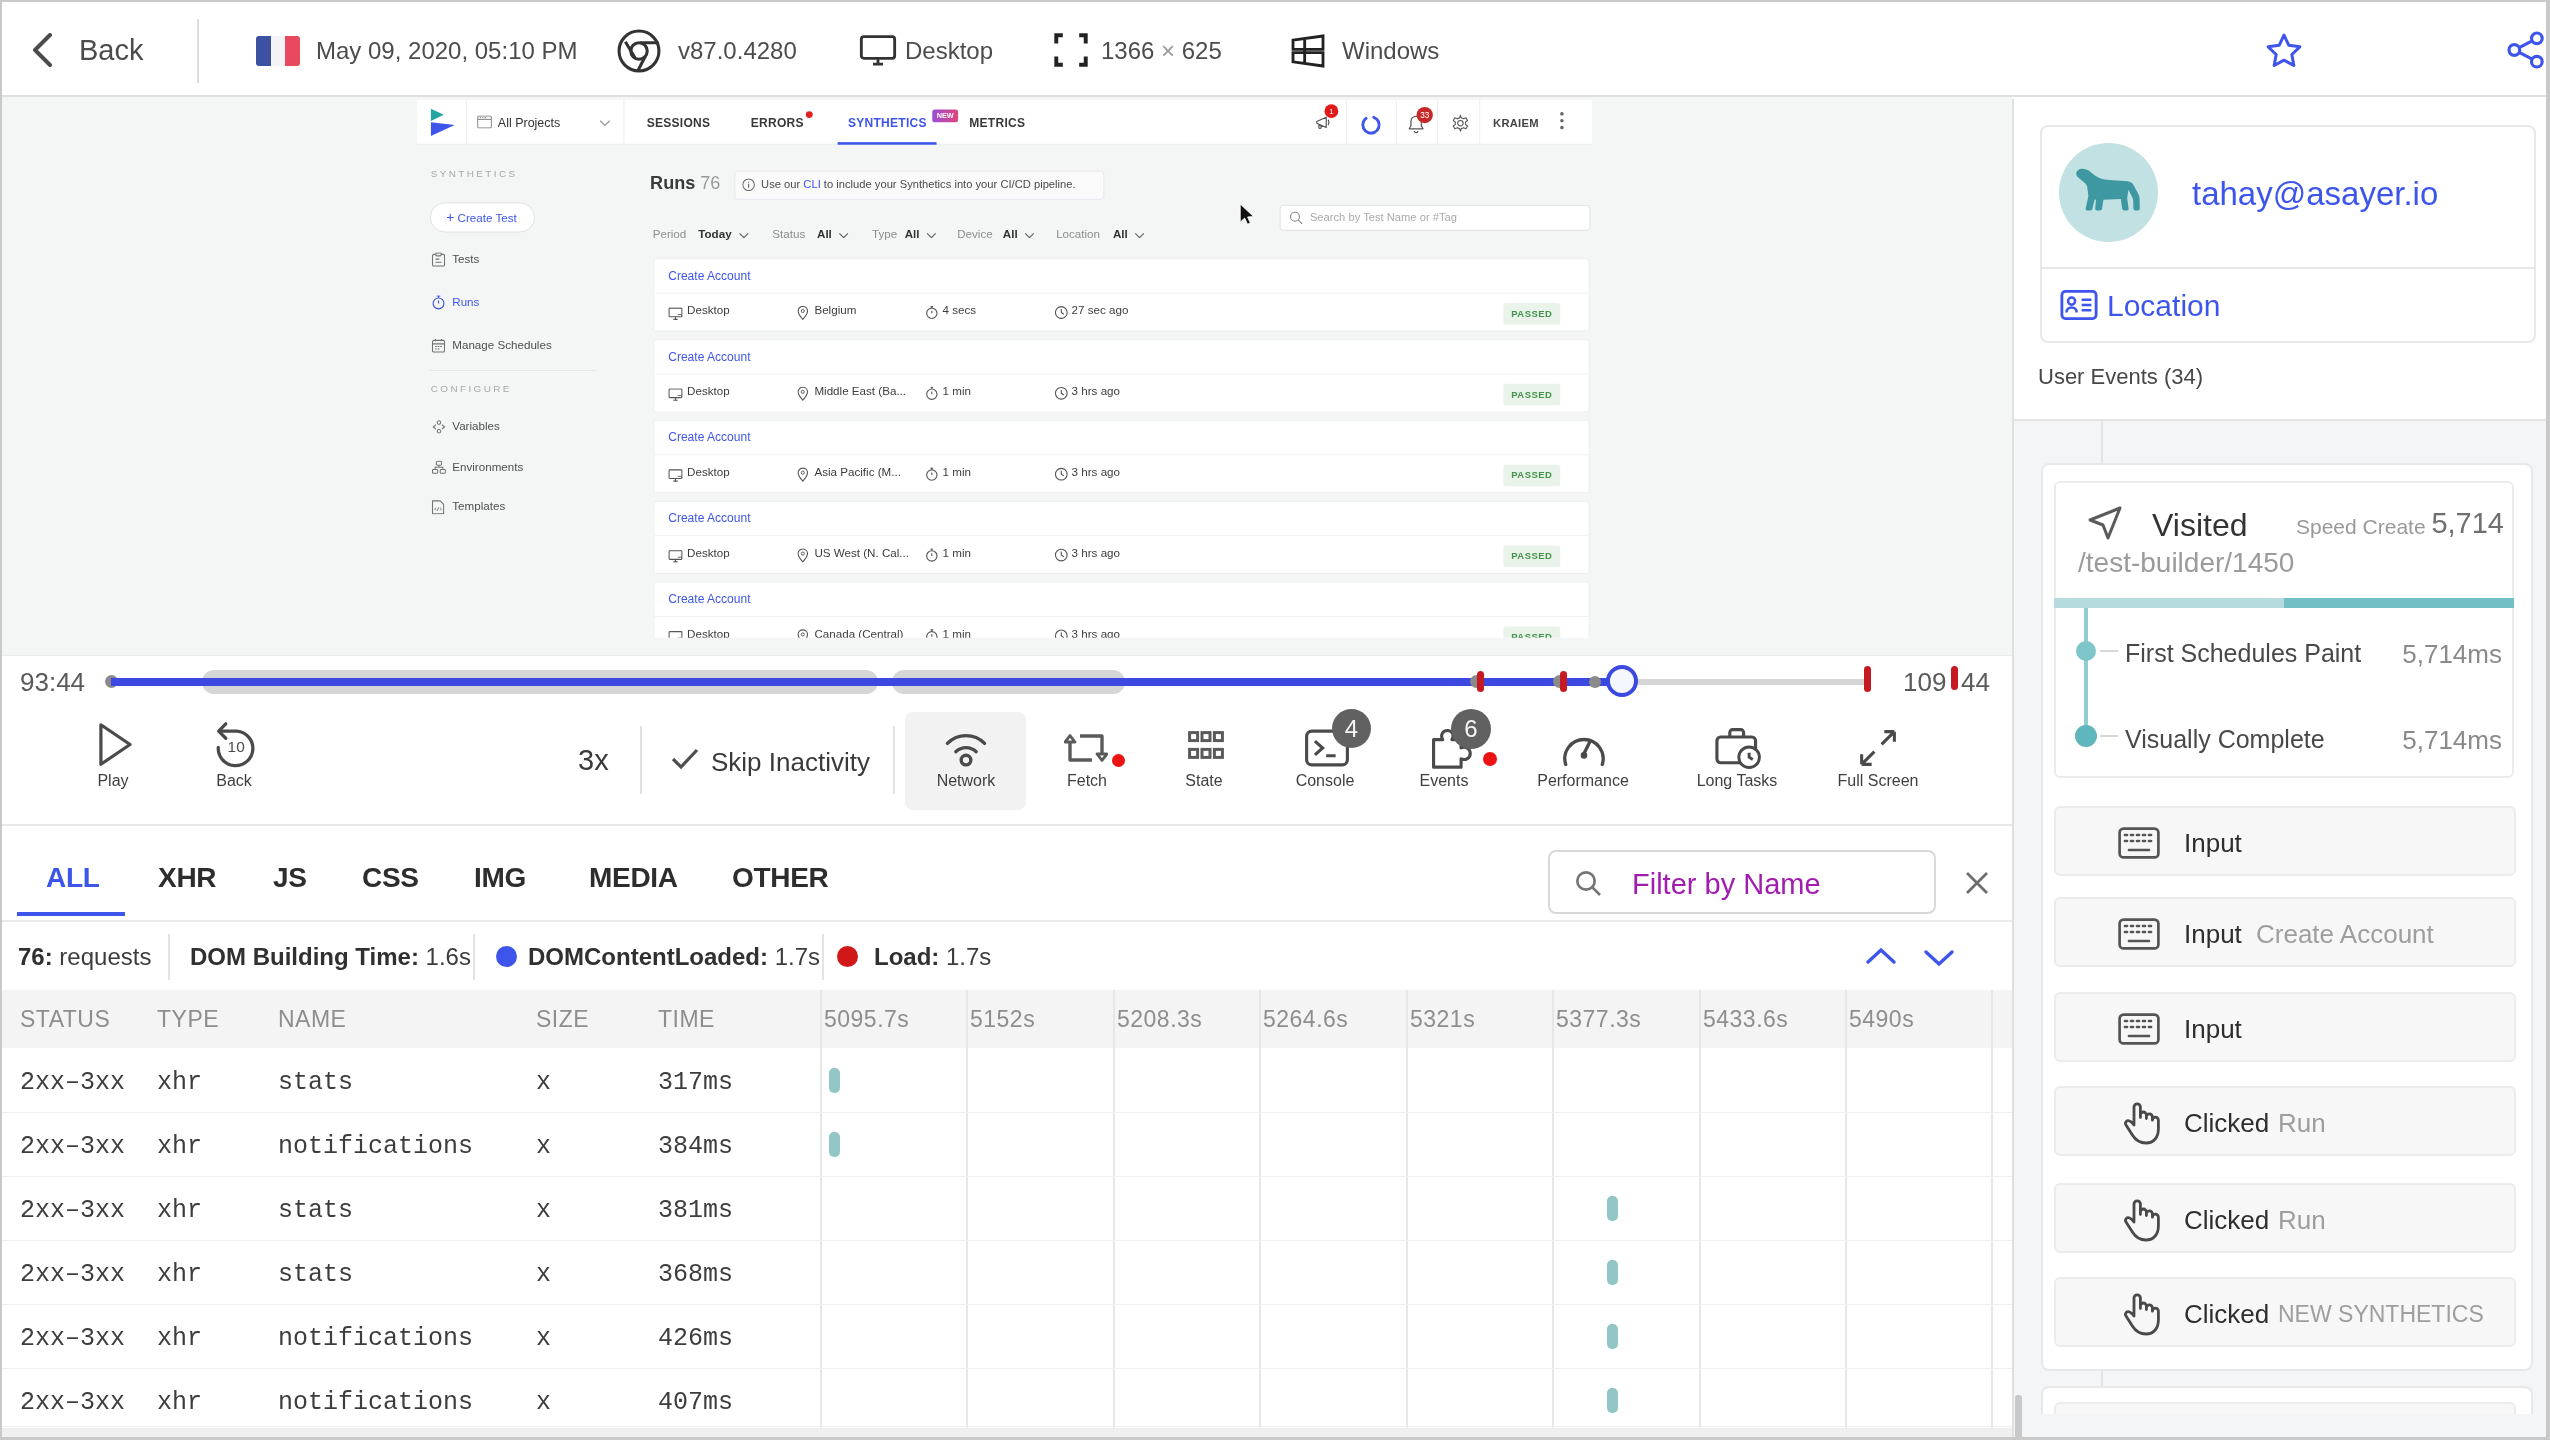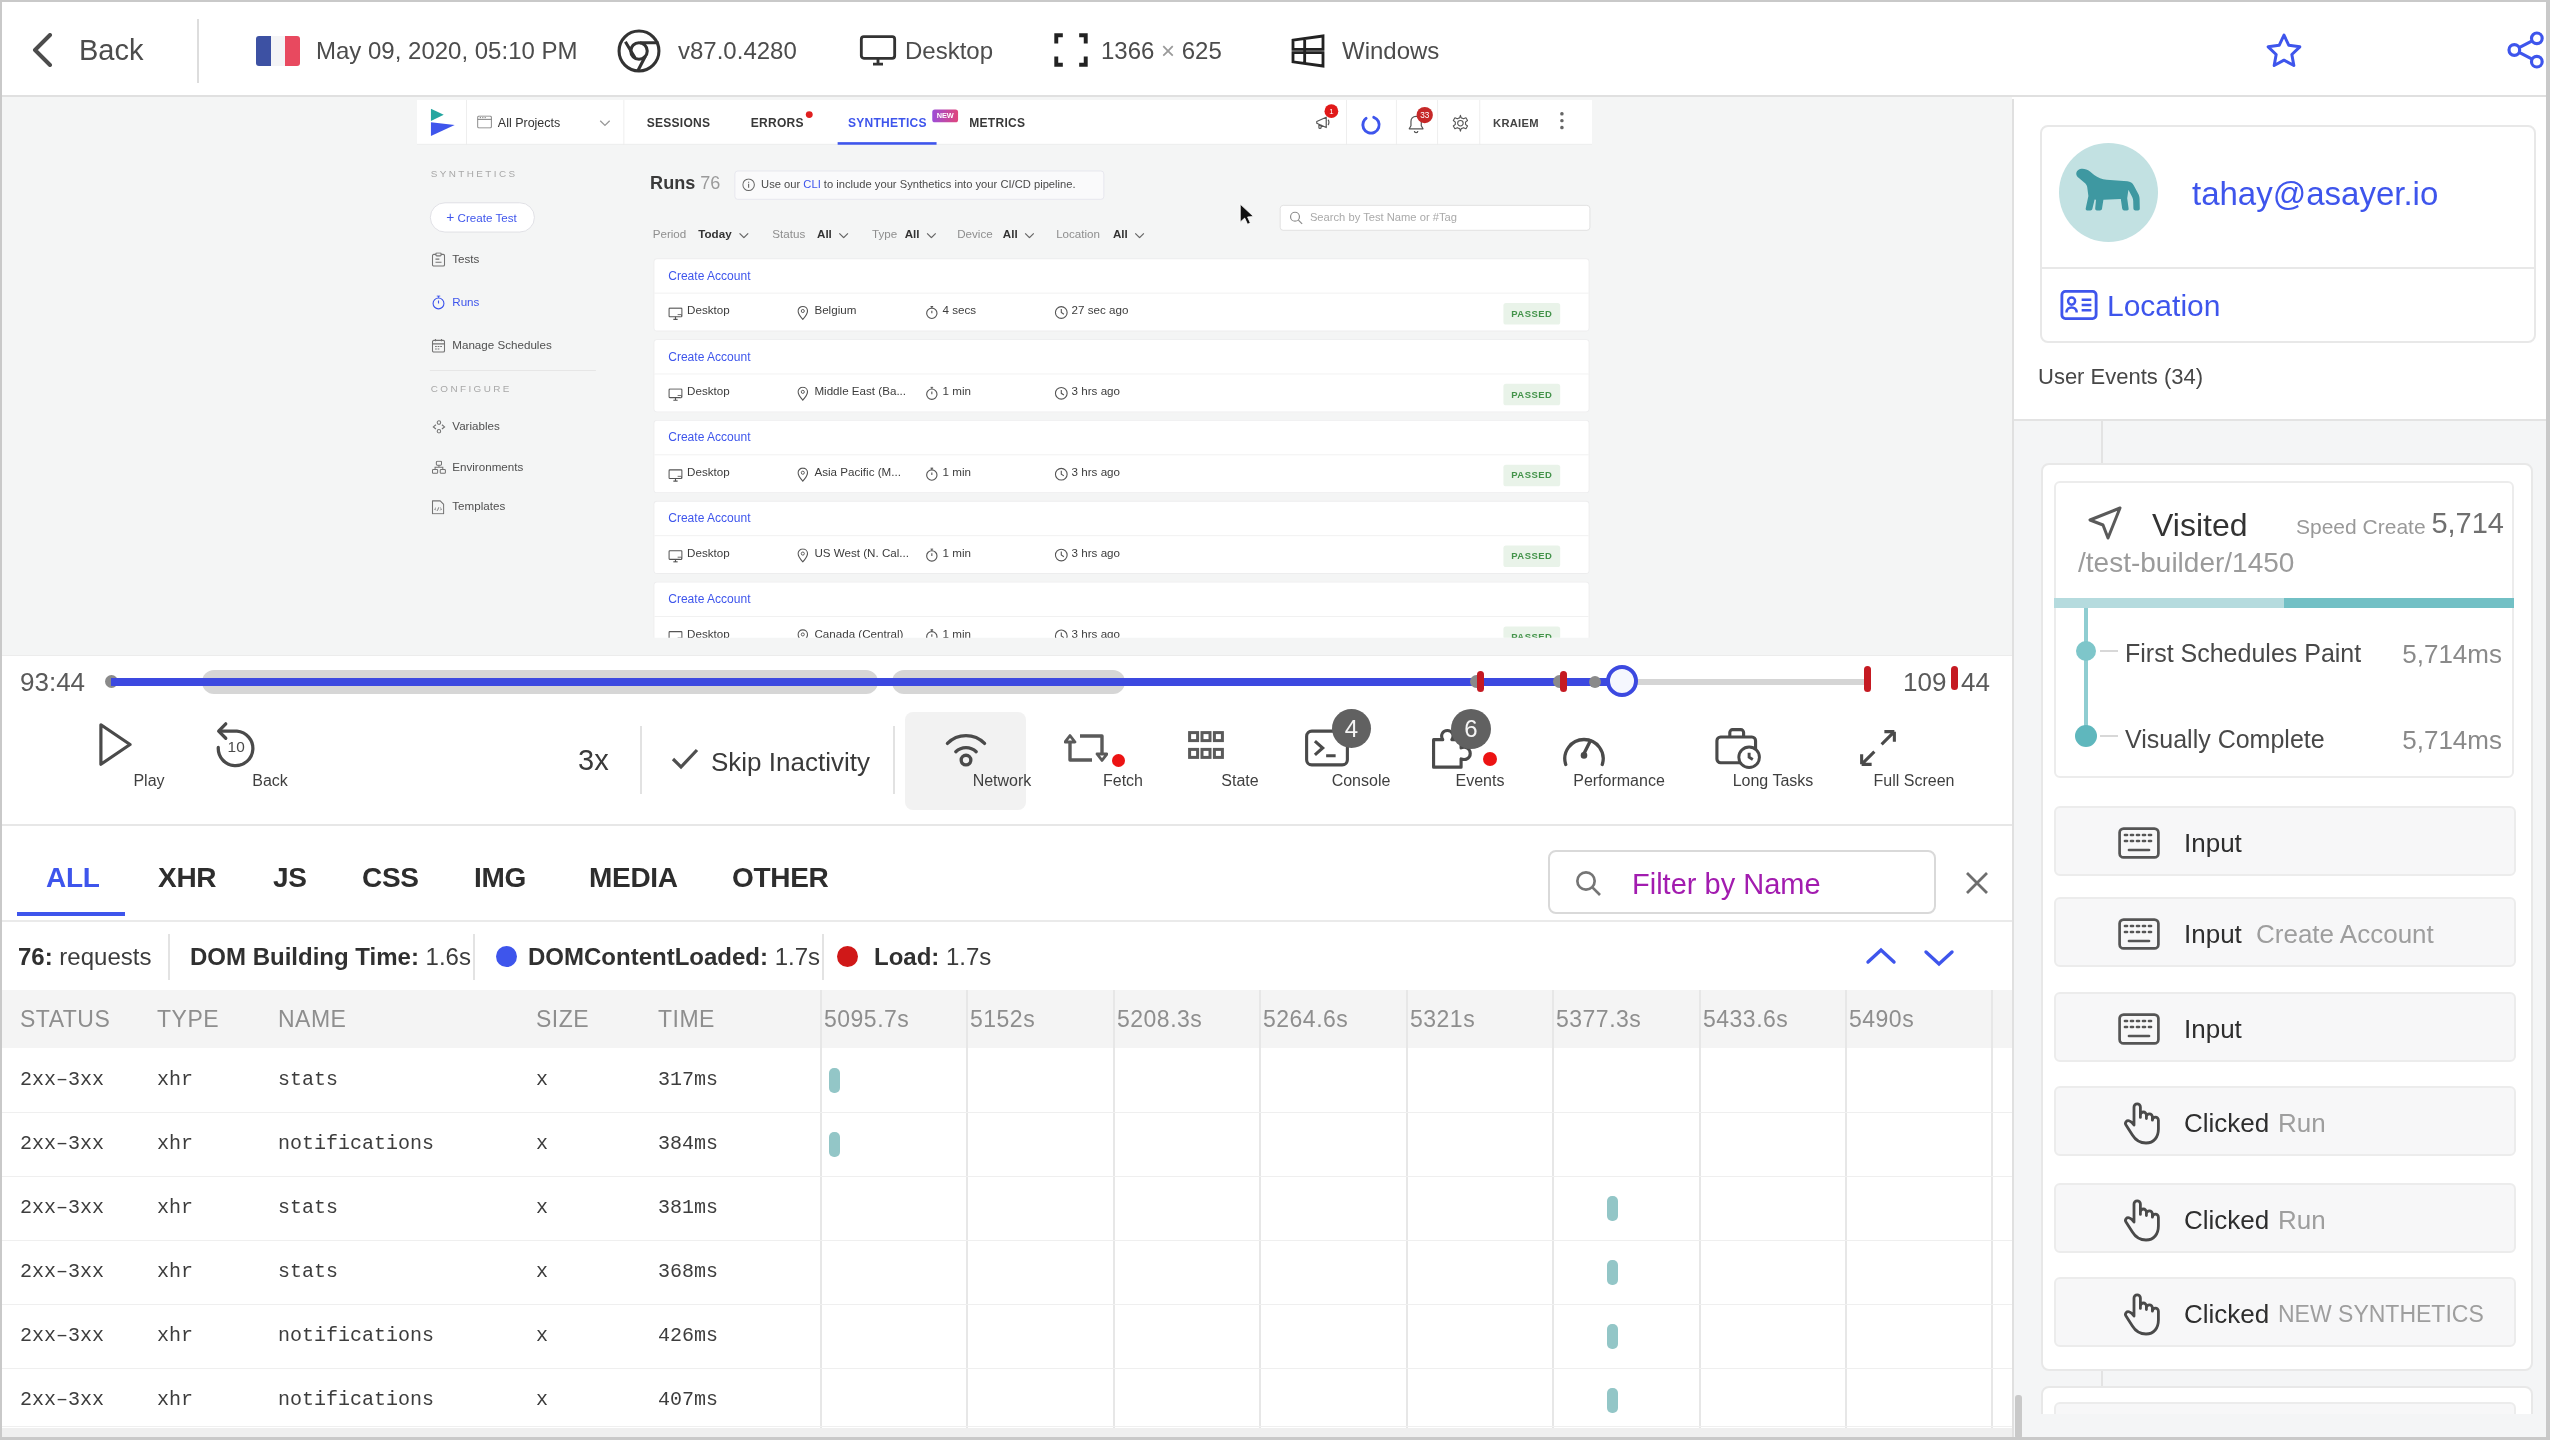--- a/index.html
+++ b/index.html
@@ -16,33 +16,33 @@
 
 #screen { position:absolute; left:0; top:97px; width:2012px; height:559px; background:#f4f5f5; border-bottom:1px solid #ececec; }
 #app { position:absolute; left:417px; top:3px; width:1366px; height:625px; transform:scale(0.8602); transform-origin:0 0; background:#f4f5f5; overflow:hidden; font-family:"Liberation Sans", sans-serif; }
 
 
 #timeline { position:absolute; left:0; top:656px; width:2012px; height:46px; background:#fff; }
 
 
 #controls { position:absolute; left:0; top:702px; width:2012px; height:124px; background:#fff; border-bottom:2px solid #e7e7e7; }
 .ctl { position:absolute; text-align:center; color:#3f3f3f; }
-.cap { top:64px;margin-left:36px; }
+.cap { top:64px; }
 
 
 #network { position:absolute; left:0; top:828px; width:2012px; height:612px; background:#fff; }
 .tab { position:absolute; top:34px; font-size:28px; font-weight:bold; color:#2d2d2d; letter-spacing:-0.3px; }
 #sumrow { position:absolute; left:0; top:92px; width:2012px; height:70px; border-top:2px solid #eaeaea; }
 #sumrow span.b { font-weight:bold; color:#303030; }
 #sumrow .itm { position:absolute; top:21px; font-size:24px; color:#3c3c3c; white-space:nowrap; }
 #thead { position:absolute; left:0; top:162px; width:2012px; height:58px; background:#f4f4f4; }
 #thead div { position:absolute; top:16px; font-size:23px; color:#8e8e8e; letter-spacing:0.5px; }
 .gline { position:absolute; top:162px; width:2px; height:442px; background:#e7e7e7; }
 .rr { position:absolute; left:0; width:2012px; height:64px; }
-.rr i { position:absolute; font-style:normal; font-family:"Liberation Mono", monospace; font-size:20px; color:#3d3d3d; top:20px; white-space:pre; }
+.rr i { position:absolute; font-style:normal; font-family:"Liberation Mono", monospace; font-size:25px; color:#3d3d3d; top:20px; white-space:pre; }
 .rline { position:absolute; left:0; width:2012px; height:1px; background:#efefef; }
 .pill { position:absolute; width:11px; height:25px; border-radius:5px; background:#93c6c7; }
 
 
 #sidebar { position:absolute; left:2012px; top:99px; width:538px; height:1341px; background:#fff; border-left:2px solid #e0e0e0; }
 .scard { position:absolute; background:#fff; border:2px solid #e8e8e8; border-radius:8px; }
 .ecard { position:absolute; left:40px; width:462px; height:70px; background:#f7f7f8; border:2px solid #ececec; border-radius:6px; }
 .ecard .t1 { position:absolute; left:128px; top:20px; font-size:26px; color:#2e2e2e; }
 .ecard .t2 { position:absolute; top:20px; font-size:26px; color:#9e9e9e; white-space:nowrap; }
 

